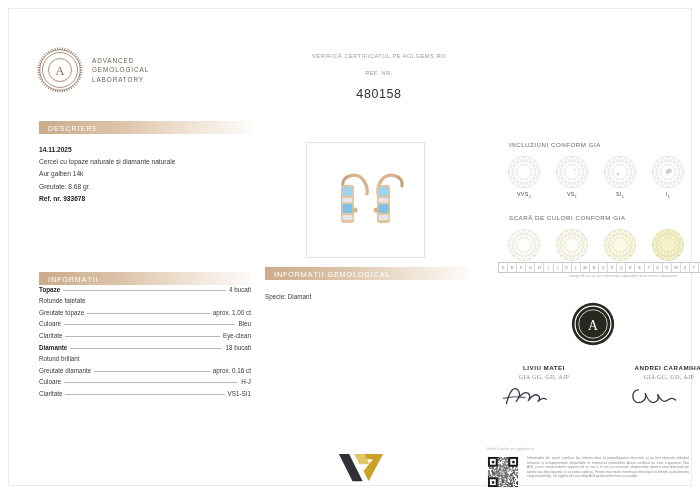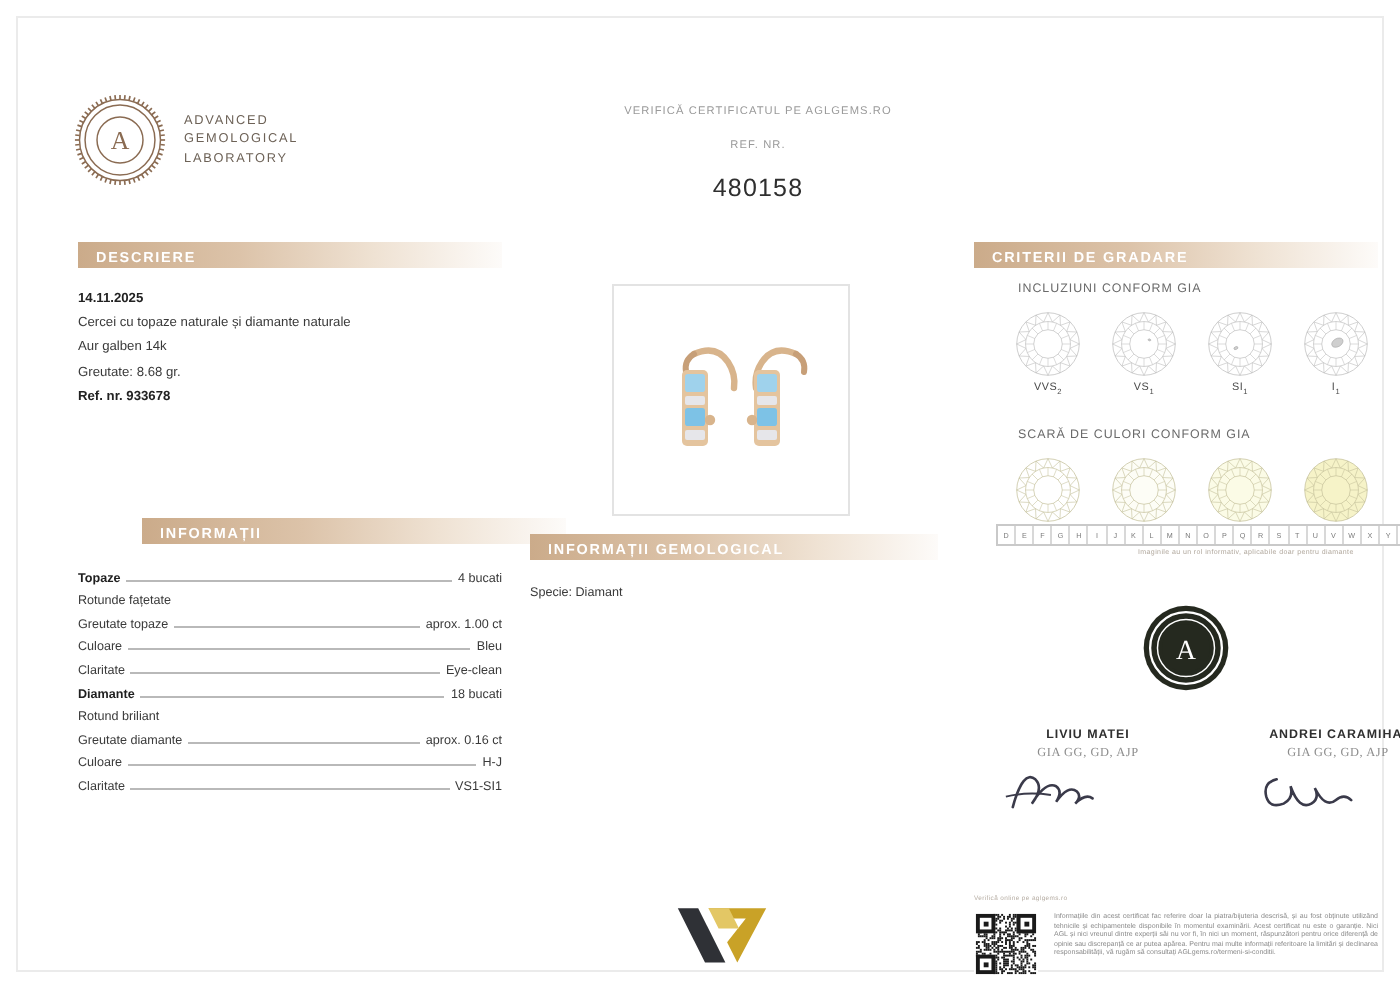--- a/index.html
+++ b/index.html
@@ -13,21 +13,21 @@
   .logo-text{font-size:6.4px;line-height:9.4px;letter-spacing:.9px;color:#6d6257;font-family:"Liberation Sans",sans-serif;}
   .logo-text div{white-space:nowrap;}
 
   .hdr-center{position:absolute;left:240px;top:44px;width:260px;text-align:center;}
   .hdr-verify{font-size:5.6px;letter-spacing:.55px;color:#9a9a9a;}
   .hdr-ref{font-size:5.6px;letter-spacing:.55px;color:#9a9a9a;margin-top:11px;}
   .hdr-num{font-size:12.5px;color:#2f2f2f;margin-top:11px;letter-spacing:.6px;}
 
   
   .bar{position:absolute;height:13px;background:linear-gradient(90deg,#cbab8a 0%,#dcc3a9 38%,#efe2d3 70%,#fdfbf9 100%);}
-  .bar span{position:absolute;left:9px;top:2.6px;font-size:7.2px;letter-spacing:.9px;color:#fff;font-weight:bold;}
+  .bar span{position:absolute;left:9px;top:2.6px;font-size:7.2px;letter-spacing:.9px;color:#fff;font-weight:normal;}
 
   
   .descr{position:absolute;left:30px;top:135px;width:210px;}
   .descr div{font-size:6.6px;line-height:12.2px;color:#3a3a3a;}
   .descr .b{font-weight:bold;color:#222;}
 
   
   .photo-frame{position:absolute;left:297px;top:133px;width:117px;height:114px;border:1px solid #e3e3e3;background:#fff;}
   .earrings{position:absolute;left:0;top:0;width:100%;height:100%;}
 
@@ -187,21 +187,21 @@
         <rect x="70" y="42" width="13" height="38" rx="2.5" fill="#e4c49e"></rect>
         <rect x="71.5" y="44" width="10" height="9" rx="1.4" fill="#9fd2ec"></rect>
         <rect x="71.5" y="55" width="10" height="4.5" rx="1" fill="#e6e6ea"></rect>
         <rect x="71.5" y="61" width="10" height="9" rx="1.4" fill="#7dc2e6"></rect>
         <rect x="71.5" y="72" width="10" height="5" rx="1" fill="#e6e6ea"></rect>
         <circle cx="69" cy="67" r="2.6" fill="#d8b48c"></circle>
       </g>
     </svg>
   </div>
 
-  <div class="bar" style="left:30px;top:250px;width:212px;margin-left:32px;">
+  <div class="bar" style="left:30px;top:263px;width:212px;">
     <span>INFORMAȚII</span>
   </div>
   <div class="info" id="info-rows">
         <div class="irow">
           <span class="ilabel b">Topaze</span>
           <span class="dots"></span>
           <span class="ival">4 bucati</span>
         </div>
         <div class="irow">
           <span class="ilabel">Rotunde fațetate</span>
@@ -246,23 +246,20 @@
         </div>
       </div>
 
   <div class="bar" style="left:256px;top:258px;width:204px;">
     <span>INFORMAȚII GEMOLOGICAL</span>
   </div>
   <div class="supl">
     <div>Specie: Diamant</div>
   </div>
 
-  <div class="bar" style="left:478px;top:112px;width:202px;">
-    <span>CRITERII DE GRADARE</span>
-  </div>
   <div class="crit-sub" style="left:500px;top:132px;">INCLUZIUNI CONFORM GIA</div>
   <div class="gemrow" id="inclusion-gems" style="left:498px;top:146px;">
         <svg viewBox="0 0 100 100" class="gem">
           <circle cx="50" cy="50" r="46" fill="#ffffff" stroke="#bdbdbd" stroke-width="1.1"></circle>
           <circle cx="50" cy="50" r="33" fill="none" stroke="#bdbdbd" stroke-width="1"></circle>
           <circle cx="50" cy="50" r="21" fill="none" stroke="#bdbdbd" stroke-width="1"></circle>
           <path d="M96 50 L82.36591425330661 56.43798062653223 L92.49845849551919 67.60343788879413" fill="none" stroke="#bdbdbd" stroke-width="0.9"></path>
           <line x1="83" y1="50" x2="71" y2="50" stroke="#bdbdbd" stroke-width="0.8"></line>
           <path d="M92.49845849551919 67.60343788879413 L77.43849720598399 68.33381768964688 L82.5269119345812 82.5269119345812" fill="none" stroke="#bdbdbd" stroke-width="0.9"></path>
           <line x1="80.48802457287246" y1="62.628553268047966" x2="69.40147018273703" y2="58.036352079666884" stroke="#bdbdbd" stroke-width="0.8"></line>

